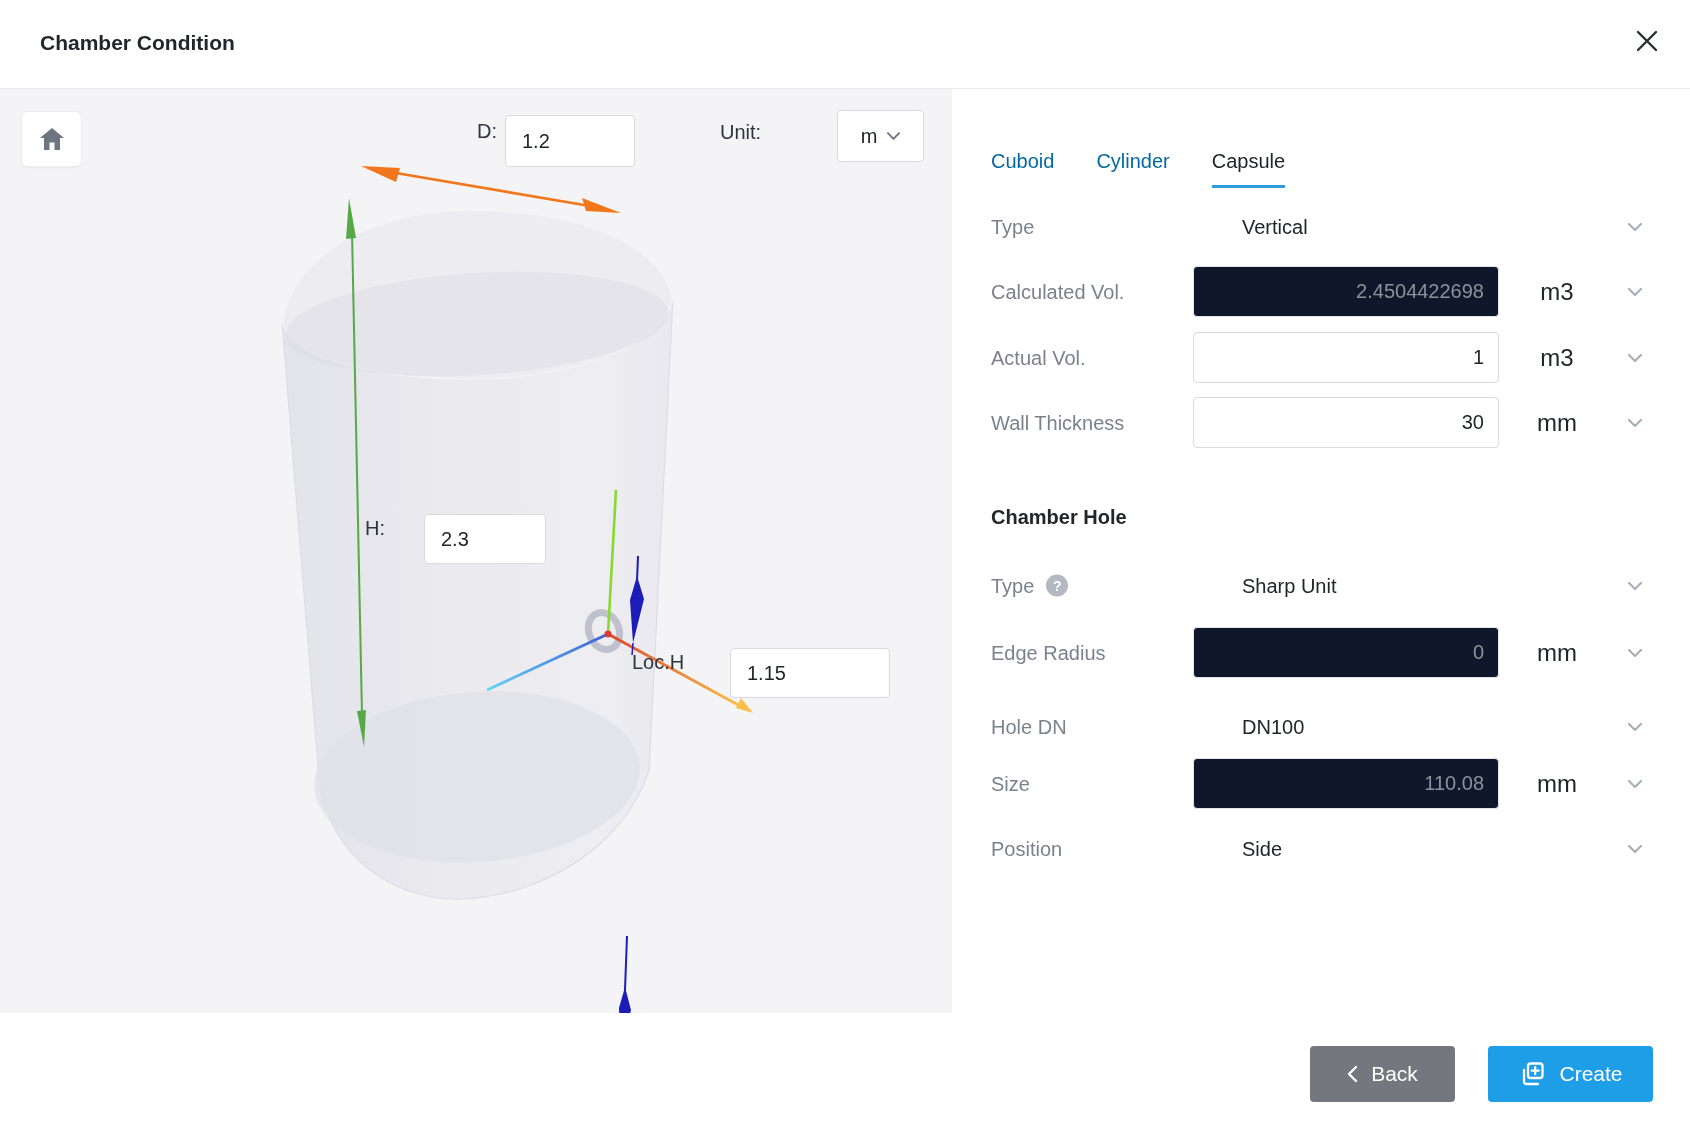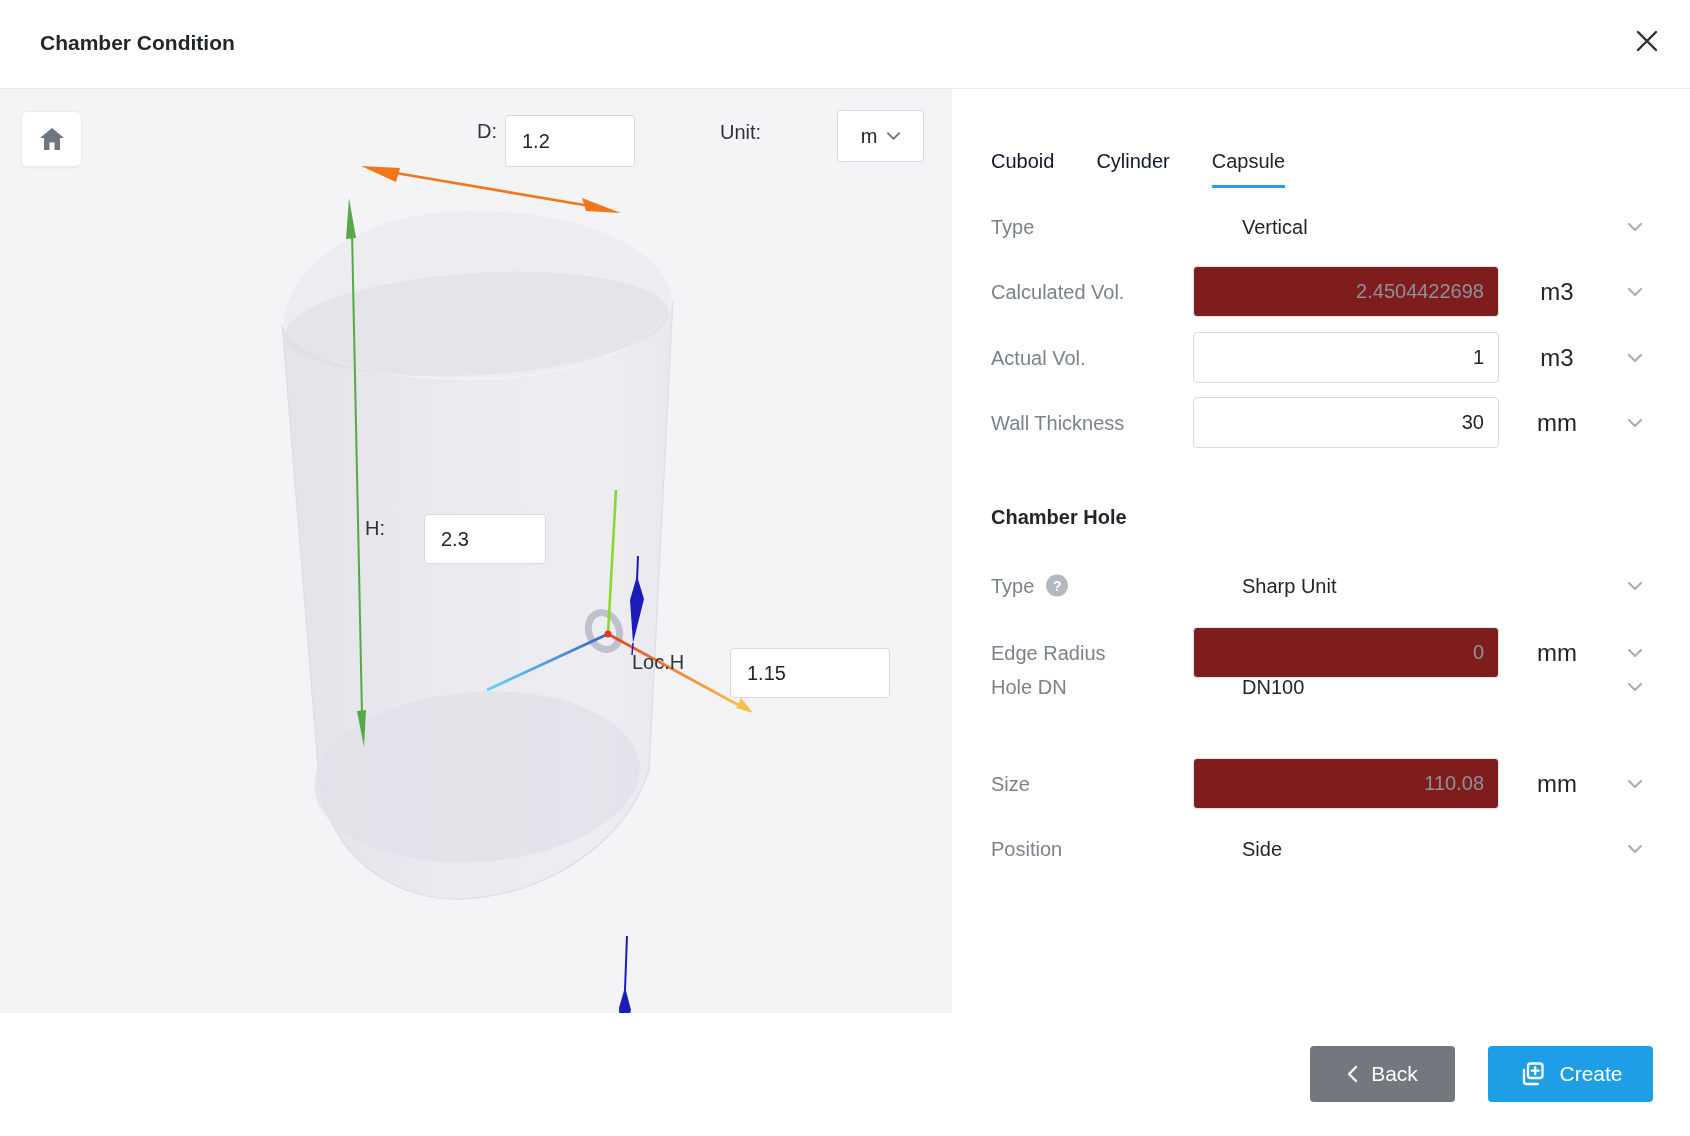--- a/index.html
+++ b/index.html
@@ -16,27 +16,27 @@
   .viewer{position:absolute;left:0;top:89px;width:952px;height:924px;background:#f4f4f6;}
   .scene{position:absolute;left:0;top:0;}
   .home-btn{position:absolute;left:21px;top:22px;width:59px;height:54px;background:#fff;border:1px solid #ececef;border-radius:6px;box-shadow:0 1px 2px rgba(0,0,0,.04);display:flex;align-items:center;justify-content:center;cursor:pointer;}
   .v-label{position:absolute;font-size:20px;color:#2f353b;}
   .v-input{position:absolute;background:#fff;border:1px solid #d7dade;border-radius:4px;font-family:"Liberation Sans",sans-serif;font-size:20px;color:#22262b;padding:0 16px;box-sizing:border-box;outline:none;}
   .unit-select{position:absolute;left:837px;top:21px;width:85px;height:50px;background:#fff;border:1px solid #d7dade;border-radius:4px;display:flex;align-items:center;justify-content:center;gap:10px;cursor:pointer;}
   .unit-select span{font-size:20px;color:#22262b;}
   
   .panel{position:absolute;left:952px;top:89px;width:738px;height:924px;background:#fff;}
   .tabs{position:absolute;left:39px;top:61px;display:flex;gap:42px;}
-  .tab{font-size:20px;color:#0f172a;padding-bottom:12px;cursor:pointer;}
+  .tab{font-size:20px;color:#0369a1;padding-bottom:12px;cursor:pointer;}
   .tab.active{color:#22262b;font-weight:500;border-bottom:3px solid #2e9bdb;}
   .row{position:absolute;left:0;width:738px;height:51px;}
   .row .lbl{position:absolute;left:39px;top:50%;transform:translateY(-50%);font-size:20px;color:#7b828c;white-space:nowrap;display:flex;align-items:center;gap:12px;}
   .row .val{position:absolute;left:258px;top:50%;transform:translateY(-50%);font-size:20px;color:#22262b;white-space:nowrap;margin-left:32px;}
   .row .box{position:absolute;left:241px;top:0;width:306px;height:51px;border-radius:4px;border:1px solid #d7dade;background:#fff;font-family:"Liberation Sans",sans-serif;font-size:20px;color:#22262b;text-align:right;padding:0 14px;box-sizing:border-box;outline:none;}
-  .row .box.disabled{background:#7f1d1d;border-color:#e2e4e8;color:#8b929b;}
+  .row .box.disabled{background:#0f172a;border-color:#e2e4e8;color:#8b929b;}
   .row .unit{position:absolute;left:575px;width:60px;top:50%;transform:translateY(-50%);text-align:center;font-size:24px;color:#22262b;}
   .row .chev{position:absolute;left:676px;top:50%;transform:translateY(-50%);cursor:pointer;line-height:0;}
   .section-head{position:absolute;left:39px;font-size:20px;font-weight:700;color:#22262b;}
   .q-icon{width:22px;height:22px;border-radius:50%;background:#b3b9c0;color:#fff;font-size:14px;font-weight:700;display:inline-flex;align-items:center;justify-content:center;cursor:pointer;}
   
   .btn{position:absolute;top:1046px;height:56px;border:none;border-radius:4px;display:flex;align-items:center;justify-content:center;gap:13px;font-family:"Liberation Sans",sans-serif;font-size:21px;color:#fff;cursor:pointer;}
   .btn-back{left:1310px;width:145px;background:#74787e;}
   .btn-create{left:1488px;width:165px;background:#1e9ee6;}
 </style>
 </head>
@@ -207,21 +207,21 @@
     <div class="lbl">Edge Radius</div>
     <input class="box disabled" readonly="" value="0" style="">
     <div class="unit">mm</div>
     <span class="chev">
       <svg width="14" height="8" viewBox="0 0 14 8">
           <path d="M1 1 L7 7 L13 1" fill="none" stroke="#aab0b8" stroke-width="2.2" stroke-linecap="round" stroke-linejoin="round"></path>
         </svg>
     </span>
   </div>
 
-  <div class="row" style="top:572px;">
+  <div class="row" style="top:612px;">
     <div class="lbl">Hole DN</div>
     <div class="val">DN100</div>
     <span class="chev">
       <svg width="14" height="8" viewBox="0 0 14 8">
           <path d="M1 1 L7 7 L13 1" fill="none" stroke="#aab0b8" stroke-width="2.2" stroke-linecap="round" stroke-linejoin="round"></path>
         </svg>
     </span>
   </div>
 
   <div class="row" style="top:669px;">

